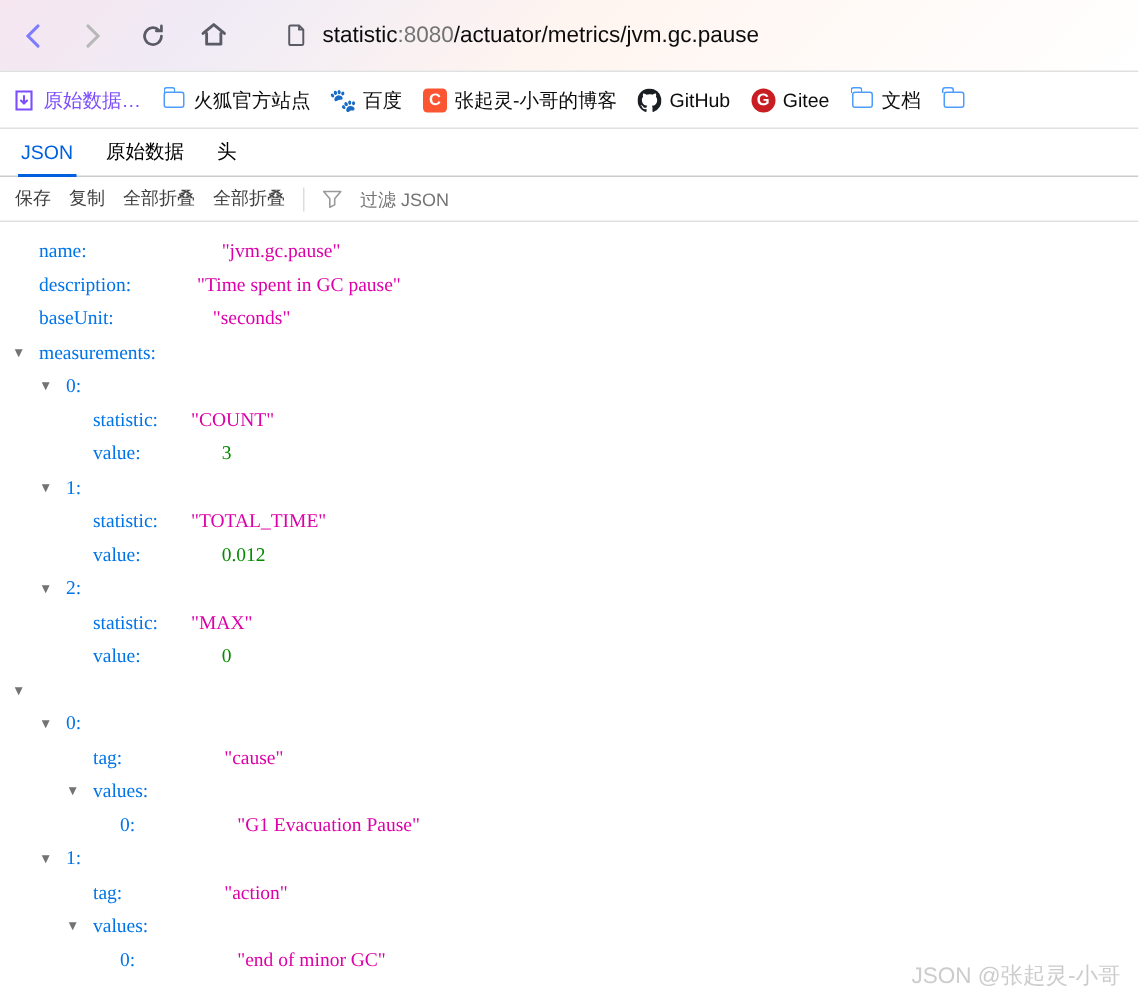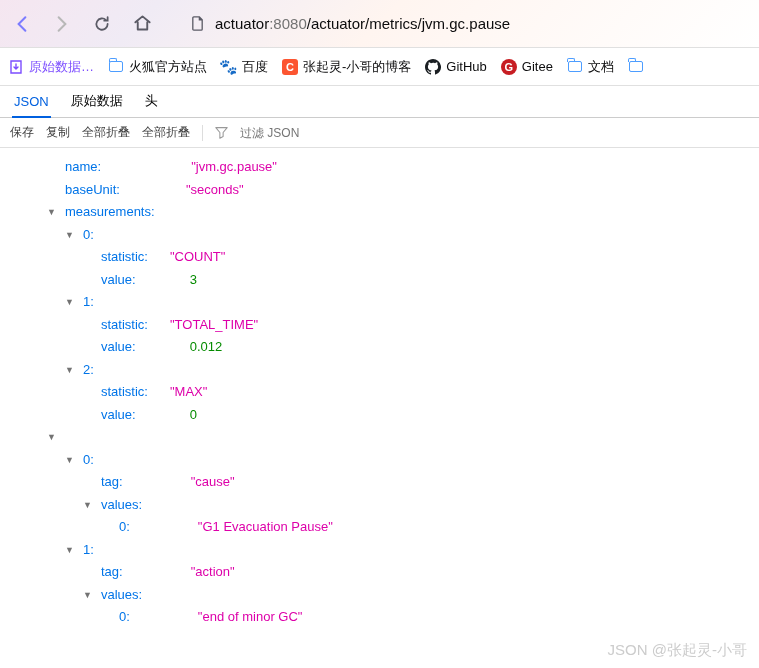--- a/index.html
+++ b/index.html
@@ -19,21 +19,21 @@
 .bm-icon { width: 16px; height: 16px; display: flex; align-items: center; justify-content: center; }
 .folder-icon { width: 14px; height: 11px; border: 1.5px solid #4d9dff; border-radius: 2px; position: relative; }
 .folder-icon::before { content: ''; position: absolute; top: -4px; left: -1.5px; width: 6px; height: 3px; border: 1.5px solid #4d9dff; border-bottom: none; border-radius: 2px 2px 0 0; }
 .tabs { height: 32px; display: flex; align-items: flex-end; border-bottom: 1px solid #ccc; padding: 0 12px; gap: 18px; }
 .tab { padding: 7px 2px; font-size: 13px; cursor: pointer; }
 .tab.active { color: #0060df; border-bottom: 2px solid #0060df; margin-bottom: -1px; }
 .toolbar { height: 30px; display: flex; align-items: center; padding: 0 10px; gap: 12px; border-bottom: 1px solid #e0e0e0; font-size: 12px; }
 .tb-btn { cursor: pointer; color: #404040; }
 .tb-sep { width: 1px; height: 16px; background: #ddd; }
 .filter-input { border: none; outline: none; font-size: 12px; color: #14532d; flex: 1; }
-.json-tree { padding: 8px 8px; font-family: Liberation Sans, sans-serif; font-size: 13px; line-height: 22.5px; margin-left: 39px; }
+.json-tree { padding: 8px 8px; font-family: Liberation Serif, serif; font-size: 13px; line-height: 22.5px; }
 .row { display: flex; white-space: nowrap; }
 .disclosure { width: 11px; color: #737373; font-size: 9px; display: inline-flex; align-items: center; cursor: pointer; user-select: none; }
 .indent { display: inline-block; }
 .key { color: #0074e8; }
 .val-str { color: #dd00a9; }
 .val-num { color: #058b00; }
 .watermark { position: absolute; bottom: 8px; right: 12px; color: #ccc; font-size: 15px; font-family: sans-serif; }
 svg { display: block; }
 </style>
 </head>
@@ -57,21 +57,21 @@
     </div>
   <div class="nav-btn">
       <svg width="19" height="19" viewBox="0 0 16 16">
         <path d="M2 7l6-5 6 5M4 7v6h8V7" stroke="#5b5b66" stroke-width="1.6" fill="none" stroke-linecap="round" stroke-linejoin="round"></path>
       </svg>
     </div>
   <div class="url-bar">
     <svg width="15" height="15" viewBox="0 0 16 16">
         <path d="M4 1h6l3 3v10a1 1 0 01-1 1H4a1 1 0 01-1-1V2a1 1 0 011-1z M10 1v3h3" stroke="#5b5b66" stroke-width="1.4" fill="none"></path>
       </svg>
-    <span class="url-text"><span class="host">actuator</span><span class="port">:8080</span><span class="path">/actuator/metrics/jvm.gc.pause</span></span>
+    <span class="url-text"><span class="host">statistic</span><span class="port">:8080</span><span class="path">/actuator/metrics/jvm.gc.pause</span></span>
   </div>
 </div>
 
 <div class="bookmarks">
   <div class="bm-item import">
     <svg width="16" height="16" viewBox="0 0 16 16">
         <path d="M3 2h10v12H3zM8 5v5m-2-2l2 2 2-2" stroke="#7c4dff" stroke-width="1.4" fill="none" stroke-linecap="round"></path>
       </svg>
     <span>原始数据…</span>
   </div>
@@ -134,20 +134,26 @@
 
 <div class="json-tree">
 <div class="row">
       <span class="indent" style="width:18px"></span>
       <span class="key">name:</span>
       <span style="width:90px"></span>
       <span class="val-str">"jvm.gc.pause"</span>
     </div>
 <div class="row">
       <span class="indent" style="width:18px"></span>
+      <span class="key">description:</span>
+      <span style="width:44px"></span>
+      <span class="val-str">"Time spent in GC pause"</span>
+    </div>
+<div class="row">
+      <span class="indent" style="width:18px"></span>
       <span class="key">baseUnit:</span>
       <span style="width:66px"></span>
       <span class="val-str">"seconds"</span>
     </div>
 <div class="row">
       <span class="disclosure">▼</span>
       <span class="indent" style="width:7px"></span>
       <span class="key">measurements:</span>
     </div>
 <div class="row">

